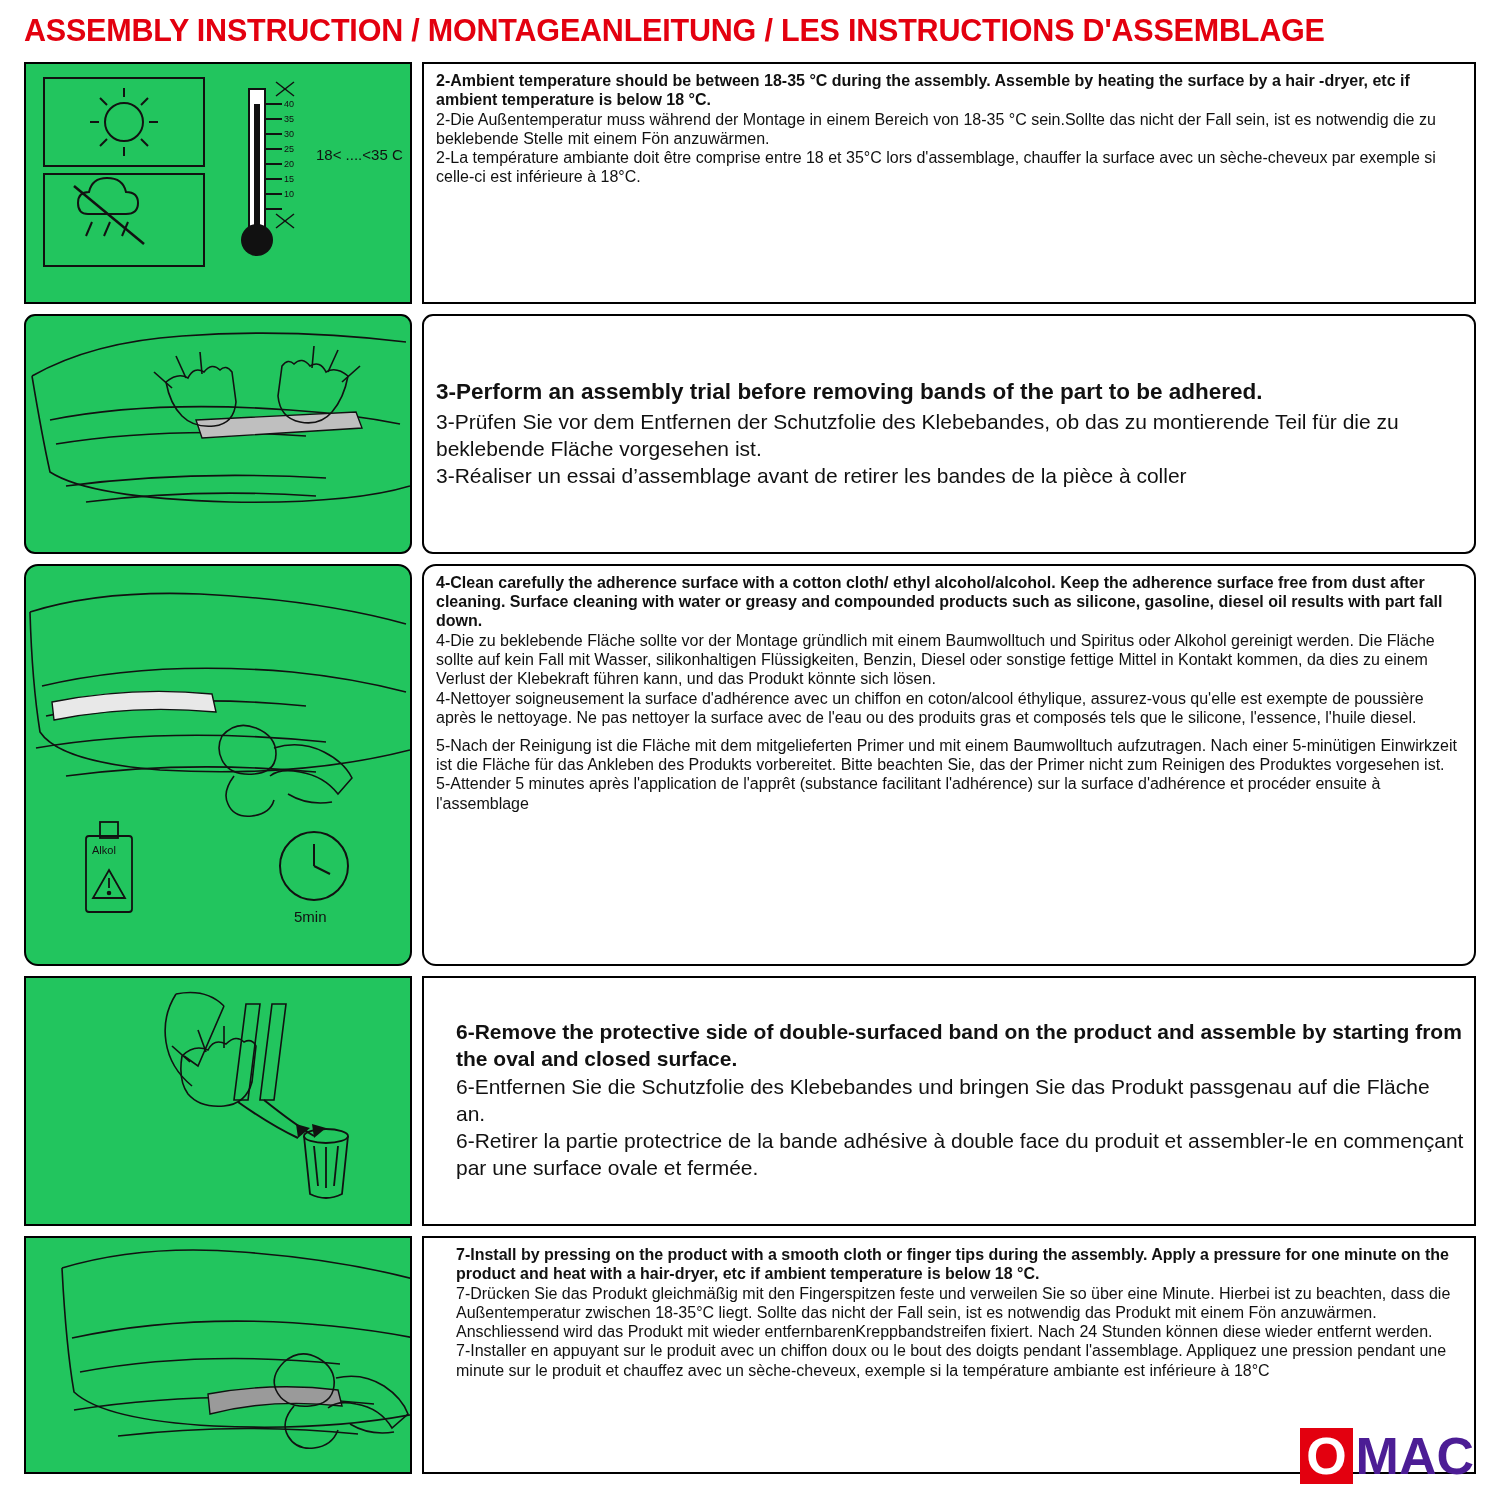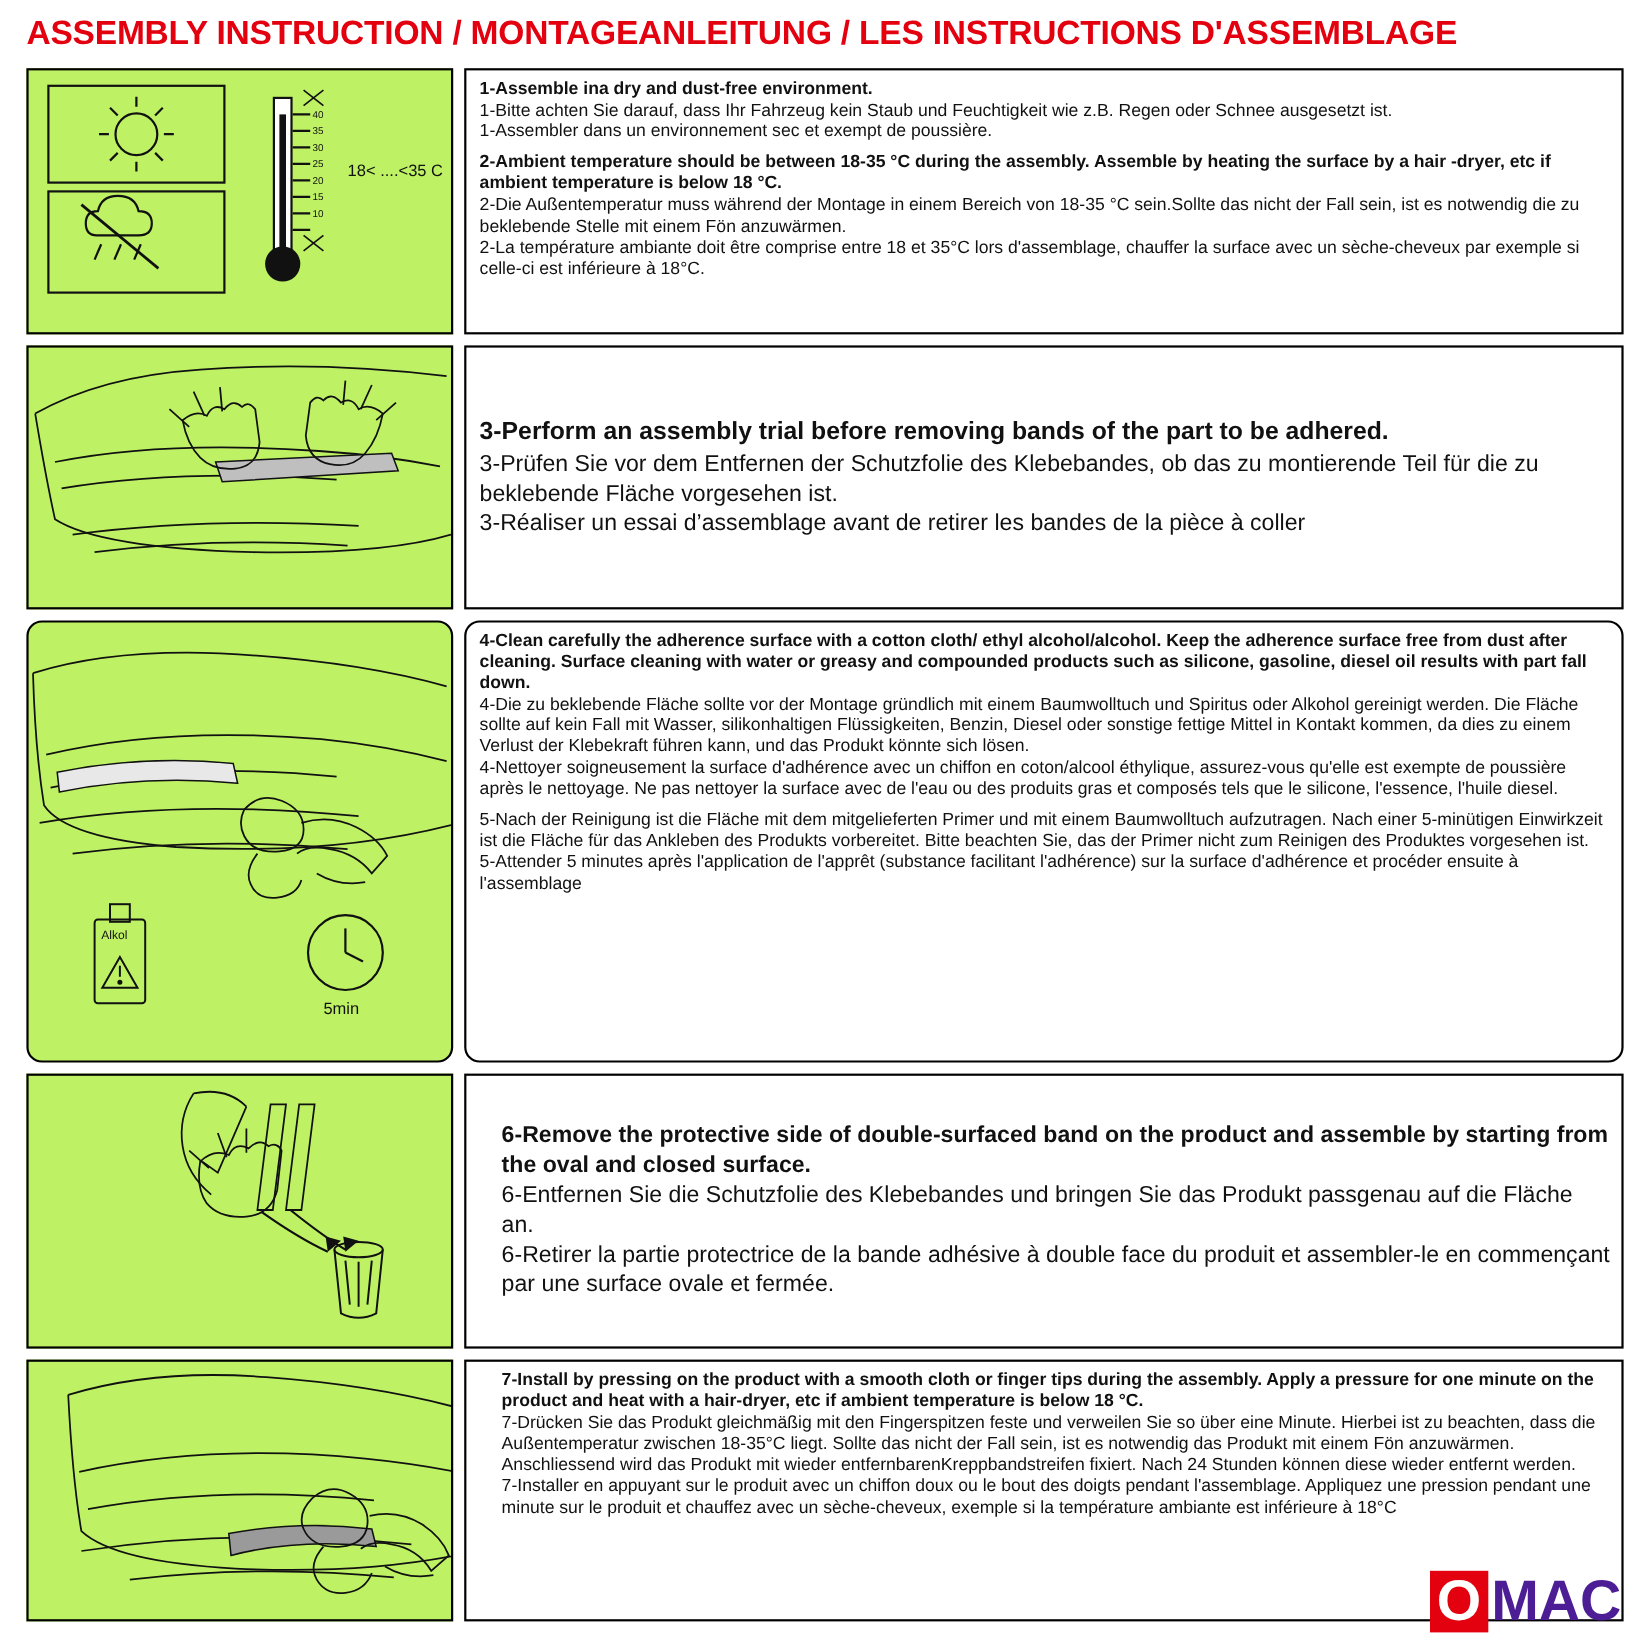--- a/index.html
+++ b/index.html
@@ -40,21 +40,21 @@
     display: flex;
     gap: 10px;
   }
   .cell-img {
     width: 388px;
     flex: 0 0 388px;
     border: 2px solid #000;
     box-sizing: border-box;
     position: relative;
     overflow: hidden;
-    background: #bef264;
+    background: #22c55e;
     text-decoration: underline;
   }
   .cell-txt {
     flex: 1 1 auto;
     border: 2px solid #000;
     box-sizing: border-box;
     padding: 7px 10px 7px 12px;
     overflow: hidden;
   }
   .blk { margin-bottom: 9px; }
@@ -72,21 +72,21 @@
   }
   .big .t-en-b { font-size: 22.5px; line-height: 1.3; }
   .big .t-p { font-size: 21px; line-height: 1.3; }
   .med .t-en-b { font-size: 21px; line-height: 1.28; }
   .med .t-p { font-size: 21px; line-height: 1.28; }
   .sm .t-en-b { font-size: 16px; line-height: 1.2; }
   .sm .t-p { font-size: 16px; line-height: 1.2; }
 
   
   .row1 .cell-img, .row1 .cell-txt { height: 242px; }
-  .row2 .cell-img, .row2 .cell-txt { height: 240px; }
+  .row2 .cell-img, .row2 .cell-txt { height: 240px; border-radius: 11px; }
   .row3 .cell-img, .row3 .cell-txt { height: 402px; border-radius: 14px; }
   .row4 .cell-img, .row4 .cell-txt { height: 250px; padding-left: 32px; }
   .row5 .cell-img, .row5 .cell-txt { height: 238px; padding-left: 32px; }
 
   .row2 .cell-txt, .row4 .cell-txt { display: flex; align-items: center; }
 
   svg { display: block; }
 
   .logo {
     position: absolute;
@@ -179,25 +179,20 @@
               <line x1="268" y1="18" x2="250" y2="32"></line>
               <line x1="250" y1="150" x2="268" y2="164"></line>
               <line x1="268" y1="150" x2="250" y2="164"></line>
             </g>
           </g>
           <text x="290" y="96" font-size="15" font-family="Liberation Sans, sans-serif" fill="#111">18&lt; ....&lt;35 C</text>
         </svg>
       </div>
       <div class="cell-txt sm">
         <div class="blk">
-          <p class="t-en-b">1-Assemble ina dry and dust-free environment.</p>
-          <p class="t-p">1-Bitte achten Sie darauf, dass Ihr Fahrzeug kein Staub und Feuchtigkeit wie z.B. Regen oder Schnee ausgesetzt ist.</p>
-          <p class="t-p">1-Assembler dans un environnement sec et exempt de poussière.</p>
-        </div>
-        <div class="blk">
           <p class="t-en-b">2-Ambient temperature should be between 18-35 °C  during the assembly. Assemble by heating the surface by a hair -dryer, etc if ambient temperature is below 18 °C.</p>
           <p class="t-p">2-Die Außentemperatur muss während der Montage in einem Bereich von 18-35 °C  sein.Sollte das nicht der Fall sein, ist es notwendig die zu beklebende Stelle mit einem Fön anzuwärmen.</p>
           <p class="t-p">2-La température ambiante doit être comprise entre 18 et 35°C lors d'assemblage, chauffer la surface avec un sèche-cheveux par exemple si celle-ci est inférieure à 18°C.</p>
         </div>
       </div>
     </div>
 
     <div class="row row2">
       <div class="cell-img">
         <svg width="384" height="236" viewBox="0 0 384 236">

